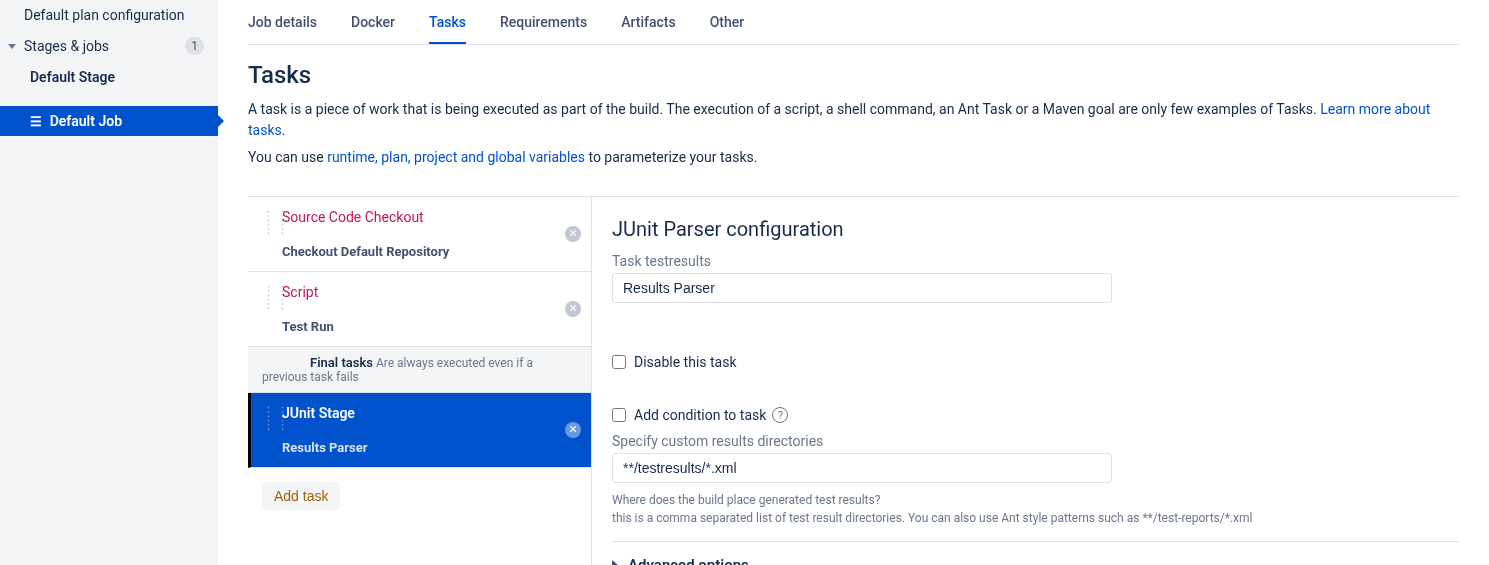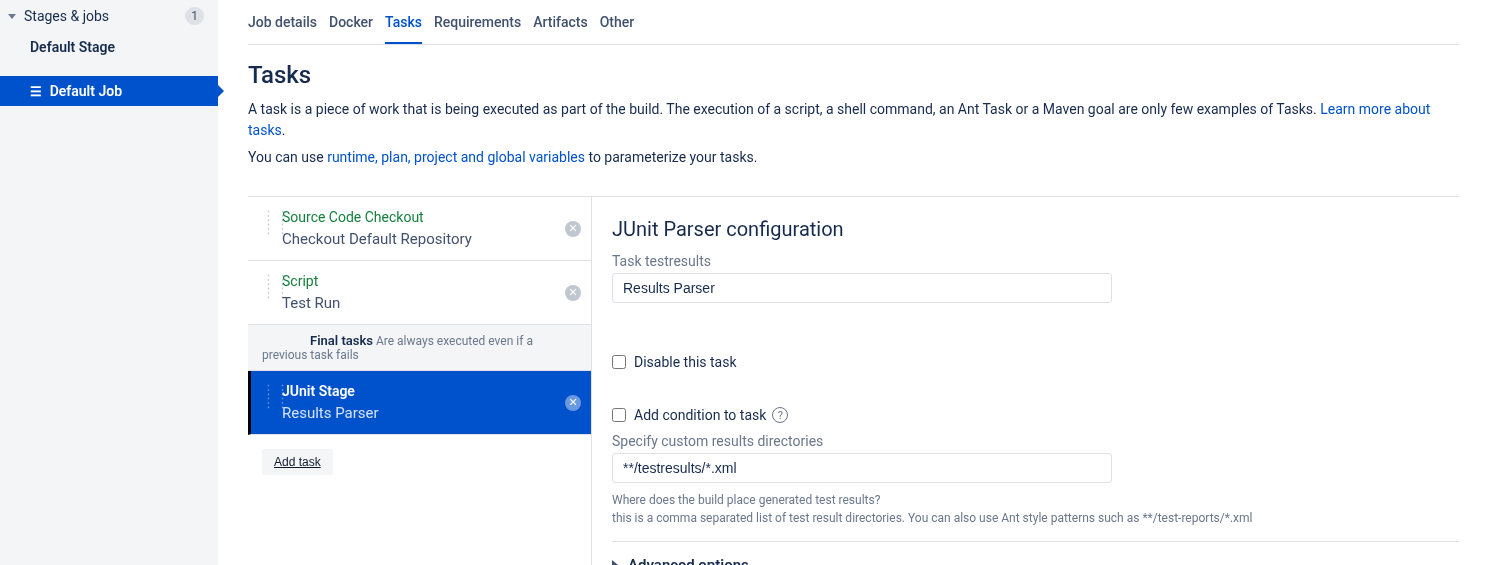--- a/index.html
+++ b/index.html
@@ -85,21 +85,21 @@
   font-size: 13px;
 }
 
 
 .main {
   flex: 1;
   padding: 0 30px;
 }
 .tabs {
   display: flex;
-  gap: 12px;
+  gap: 34px;
   border-bottom: 1px solid #dfe1e6;
   padding-top: 14px;
 }
 .tab {
   padding: 0 0 12px 0;
   font-size: 14px;
   color: #42526e;
   cursor: pointer;
   border-bottom: 2px solid transparent;
   font-weight: 500;
@@ -144,22 +144,22 @@
 .task-item .drag {
   width: 10px;
   color: #c1c7d0;
   font-size: 13px;
   line-height: 13px;
   margin-right: 10px;
   flex-shrink: 0;
   cursor: grab;
   letter-spacing: 1px;
 }
-.task-item .ttitle { font-size: 14px; color: #15803d; }
-.task-item .tdesc { font-size: 15px; color: #42526e; margin-top: 5px; }
+.task-item .ttitle { font-size: 14px; color: #be185d; }
+.task-item .tdesc { font-size: 13px; color: #42526e; margin-top: 19px; font-weight: bold; }
 .task-item .del {
   margin-left: auto;
   width: 16px; height: 16px;
   border-radius: 50%;
   background: #c1c7d0;
   color: #fff;
   font-size: 11px;
   line-height: 16px;
   text-align: center;
   cursor: pointer;
@@ -182,25 +182,24 @@
 .task-item.selected .ttitle { color: #fff; font-weight: 600; }
 .task-item.selected .tdesc { color: #d5e2f8; }
 .task-item.selected .drag { color: #6a99e0; }
 .task-item.selected .del { background: #6a99e0; }
 .add-task {
   display: inline-block;
   margin: 14px;
   padding: 6px 12px;
   background: #f4f5f7;
   border-radius: 3px;
-  font-size: 12px;
-  color: #0f172a;
+  font-size: 14px;
+  color: #a16207;
   cursor: pointer;
   border: none;
-  text-decoration: underline;
 }
 
 
 .config {
   flex: 1;
   padding: 20px 0 0 20px;
 }
 .config h2 {
   font-size: 20px;
   font-weight: 400;
@@ -280,20 +279,23 @@
   color: #0052cc;
   font-size: 14px;
   cursor: pointer;
   background: none; border: none;
 }
 </style>
 </head>
 <body>
 
 <div class="sidebar">
+  <div class="sidebar-item">
+    <span>Default plan configuration</span>
+  </div>
   <div class="sidebar-item collapsible">
     <span>Stages &amp; jobs</span>
     <span class="badge">1</span>
   </div>
   <div class="sidebar-sub">
     <span>Default Stage</span>
   </div>
   <div class="sidebar-job">
     <span class="list-icon">☰</span>
     <span>Default Job</span>

